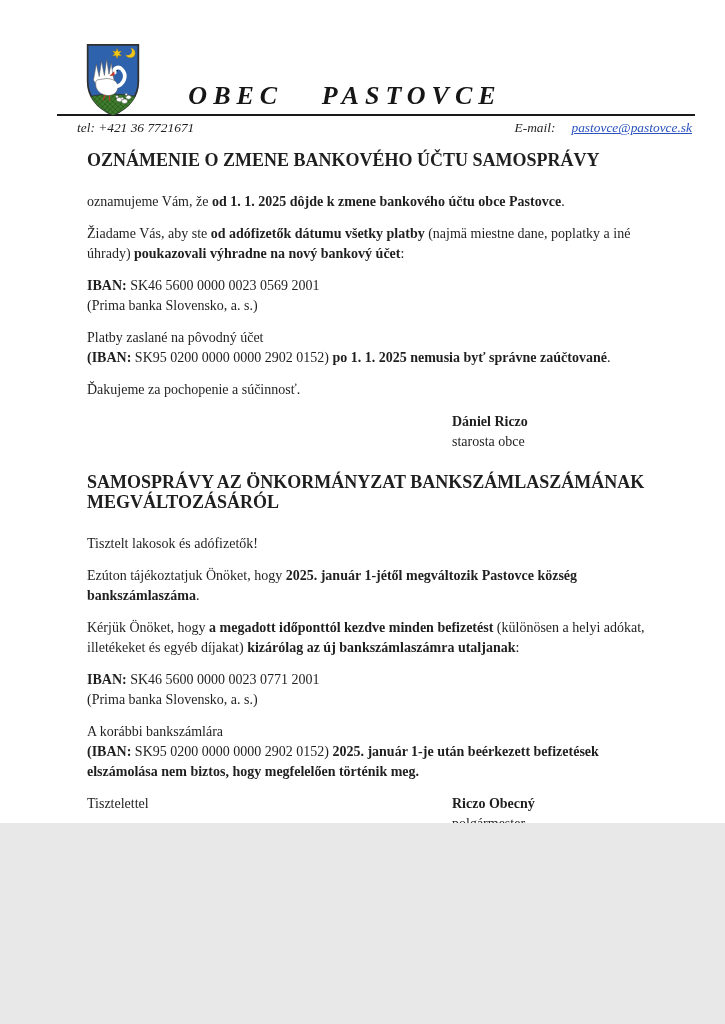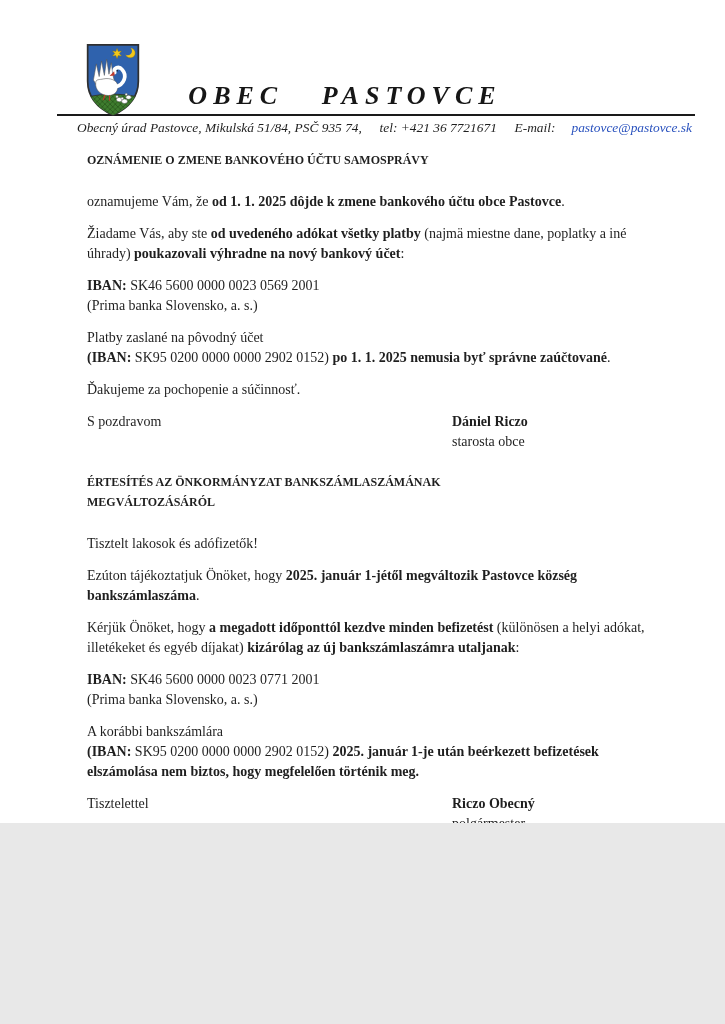--- a/index.html
+++ b/index.html
@@ -24,25 +24,25 @@
     color:#161616;
   }
   .rule { margin:0 30px 0 57px; border-top:2.5px solid var(--rule-ink,#1a1a1a); }
   .address-line {
     display:flex; justify-content:space-between; align-items:baseline;
     margin:4px 33px 0 77px;
     font-style:italic; font-size:13.4px; line-height:16px;
     white-space:nowrap;
   }
   .email-wrap { display:inline-flex; gap:16px; }
-  .email-link { color:var(--link-blue,#2a52be); cursor:pointer; font-style:italic; }
+  .email-link { color:var(--link-blue,#2a52be); text-decoration:underline; cursor:pointer; font-style:italic; }
   
   .content { margin:0 77px 0 87px; width:561px; font-size:14px; line-height:20px; }
   .section-title {
-    font-size:12px; font-weight:bold; line-height:20px;
+    font-size:18px; font-weight:bold; line-height:20px;
     margin:14px 0 22px; white-space:pre-line;
   }
   .para { margin:0 0 12px; white-space:pre-wrap; }
   .para b { font-weight:bold; }
   .sig-row { display:flex; margin:0 0 12px; }
   .sig-block { margin-left:auto; width:196px; }
   .sig-name { font-weight:bold; }
   .letter-hu { margin-top:20px; }
 </style>
 </head>
@@ -86,53 +86,51 @@
           <circle cx="66" cy="98" r="2.2" fill="#ffffff" stroke="#555555" stroke-width="0.8"></circle>
           <ellipse cx="77" cy="96" rx="4.5" ry="3.5" fill="#ffffff" stroke="#555555" stroke-width="0.8"></ellipse>
           <circle cx="73" cy="91" r="2" fill="#ffffff" stroke="#555555" stroke-width="0.8"></circle>
         </g>
       </g>
     </svg>
 
     <h1 class="org-title">OBEC PASTOVCE</h1>
     <div class="rule"></div>
     <div class="address-line">
-      <span>Obecný úrad Pastovce, Mikulská 51/84, PSČ 935 74,</span>
       <span>tel: +421 36 7721671</span>
       <span class="email-wrap">
         <span>E-mail:</span>
         <a class="email-link">pastovce@pastovce.sk</a>
       </span>
     </div>
   </header>
 
   <main class="content">
 
     <section class="letter">
       <h2 class="section-title">OZNÁMENIE O ZMENE BANKOVÉHO ÚČTU SAMOSPRÁVY</h2>
       <div>
           <p class="para"><span>oznamujeme Vám, že </span><b>od 1. 1. 2025 dôjde k zmene bankového účtu obce Pastovce</b><span>.</span></p>
-          <p class="para"><span>Žiadame Vás, aby ste </span><b>od uvedeného adókat všetky platby</b><span> (najmä miestne dane, poplatky a iné úhrady) </span><b>poukazovali výhradne na nový bankový účet</b><span>:</span></p>
+          <p class="para"><span>Žiadame Vás, aby ste </span><b>od adófizetők dátumu všetky platby</b><span> (najmä miestne dane, poplatky a iné úhrady) </span><b>poukazovali výhradne na nový bankový účet</b><span>:</span></p>
           <p class="para"><b>IBAN:</b><span> SK46 5600 0000 0023 0569 2001
 (Prima banka Slovensko, a. s.)</span></p>
           <p class="para"><span>Platby zaslané na pôvodný účet
 </span><b>(IBAN:</b><span> SK95 0200 0000 0000 2902 0152) </span><b>po 1. 1. 2025 nemusia byť správne zaúčtované</b><span>.</span></p>
           <p class="para"><span>Ďakujeme za pochopenie a súčinnosť.</span></p>
         </div>
       <div class="sig-row">
-        <span>S pozdravom</span>
         <div class="sig-block">
           <div class="sig-name">Dániel Riczo</div>
           <div>starosta obce</div>
         </div>
       </div>
     </section>
 
     <section class="letter letter-hu">
-      <h2 class="section-title">ÉRTESÍTÉS AZ ÖNKORMÁNYZAT BANKSZÁMLASZÁMÁNAK
+      <h2 class="section-title">SAMOSPRÁVY AZ ÖNKORMÁNYZAT BANKSZÁMLASZÁMÁNAK
 MEGVÁLTOZÁSÁRÓL</h2>
       <div>
           <p class="para"><span>Tisztelt lakosok és adófizetők!</span></p>
           <p class="para"><span>Ezúton tájékoztatjuk Önöket, hogy </span><b>2025. január 1-jétől megváltozik Pastovce község bankszámlaszáma</b><span>.</span></p>
           <p class="para"><span>Kérjük Önöket, hogy </span><b>a megadott időponttól kezdve minden befizetést</b><span> (különösen a helyi adókat, illetékeket és egyéb díjakat) </span><b>kizárólag az új bankszámlaszámra utaljanak</b><span>:</span></p>
           <p class="para"><b>IBAN:</b><span> SK46 5600 0000 0023 0771 2001
 (Prima banka Slovensko, a. s.)</span></p>
           <p class="para"><span>A korábbi bankszámlára
 </span><b>(IBAN:</b><span> SK95 0200 0000 0000 2902 0152) </span><b>2025. január 1-je után beérkezett befizetések elszámolása nem biztos, hogy megfelelően történik meg.</b></p>
         </div>

